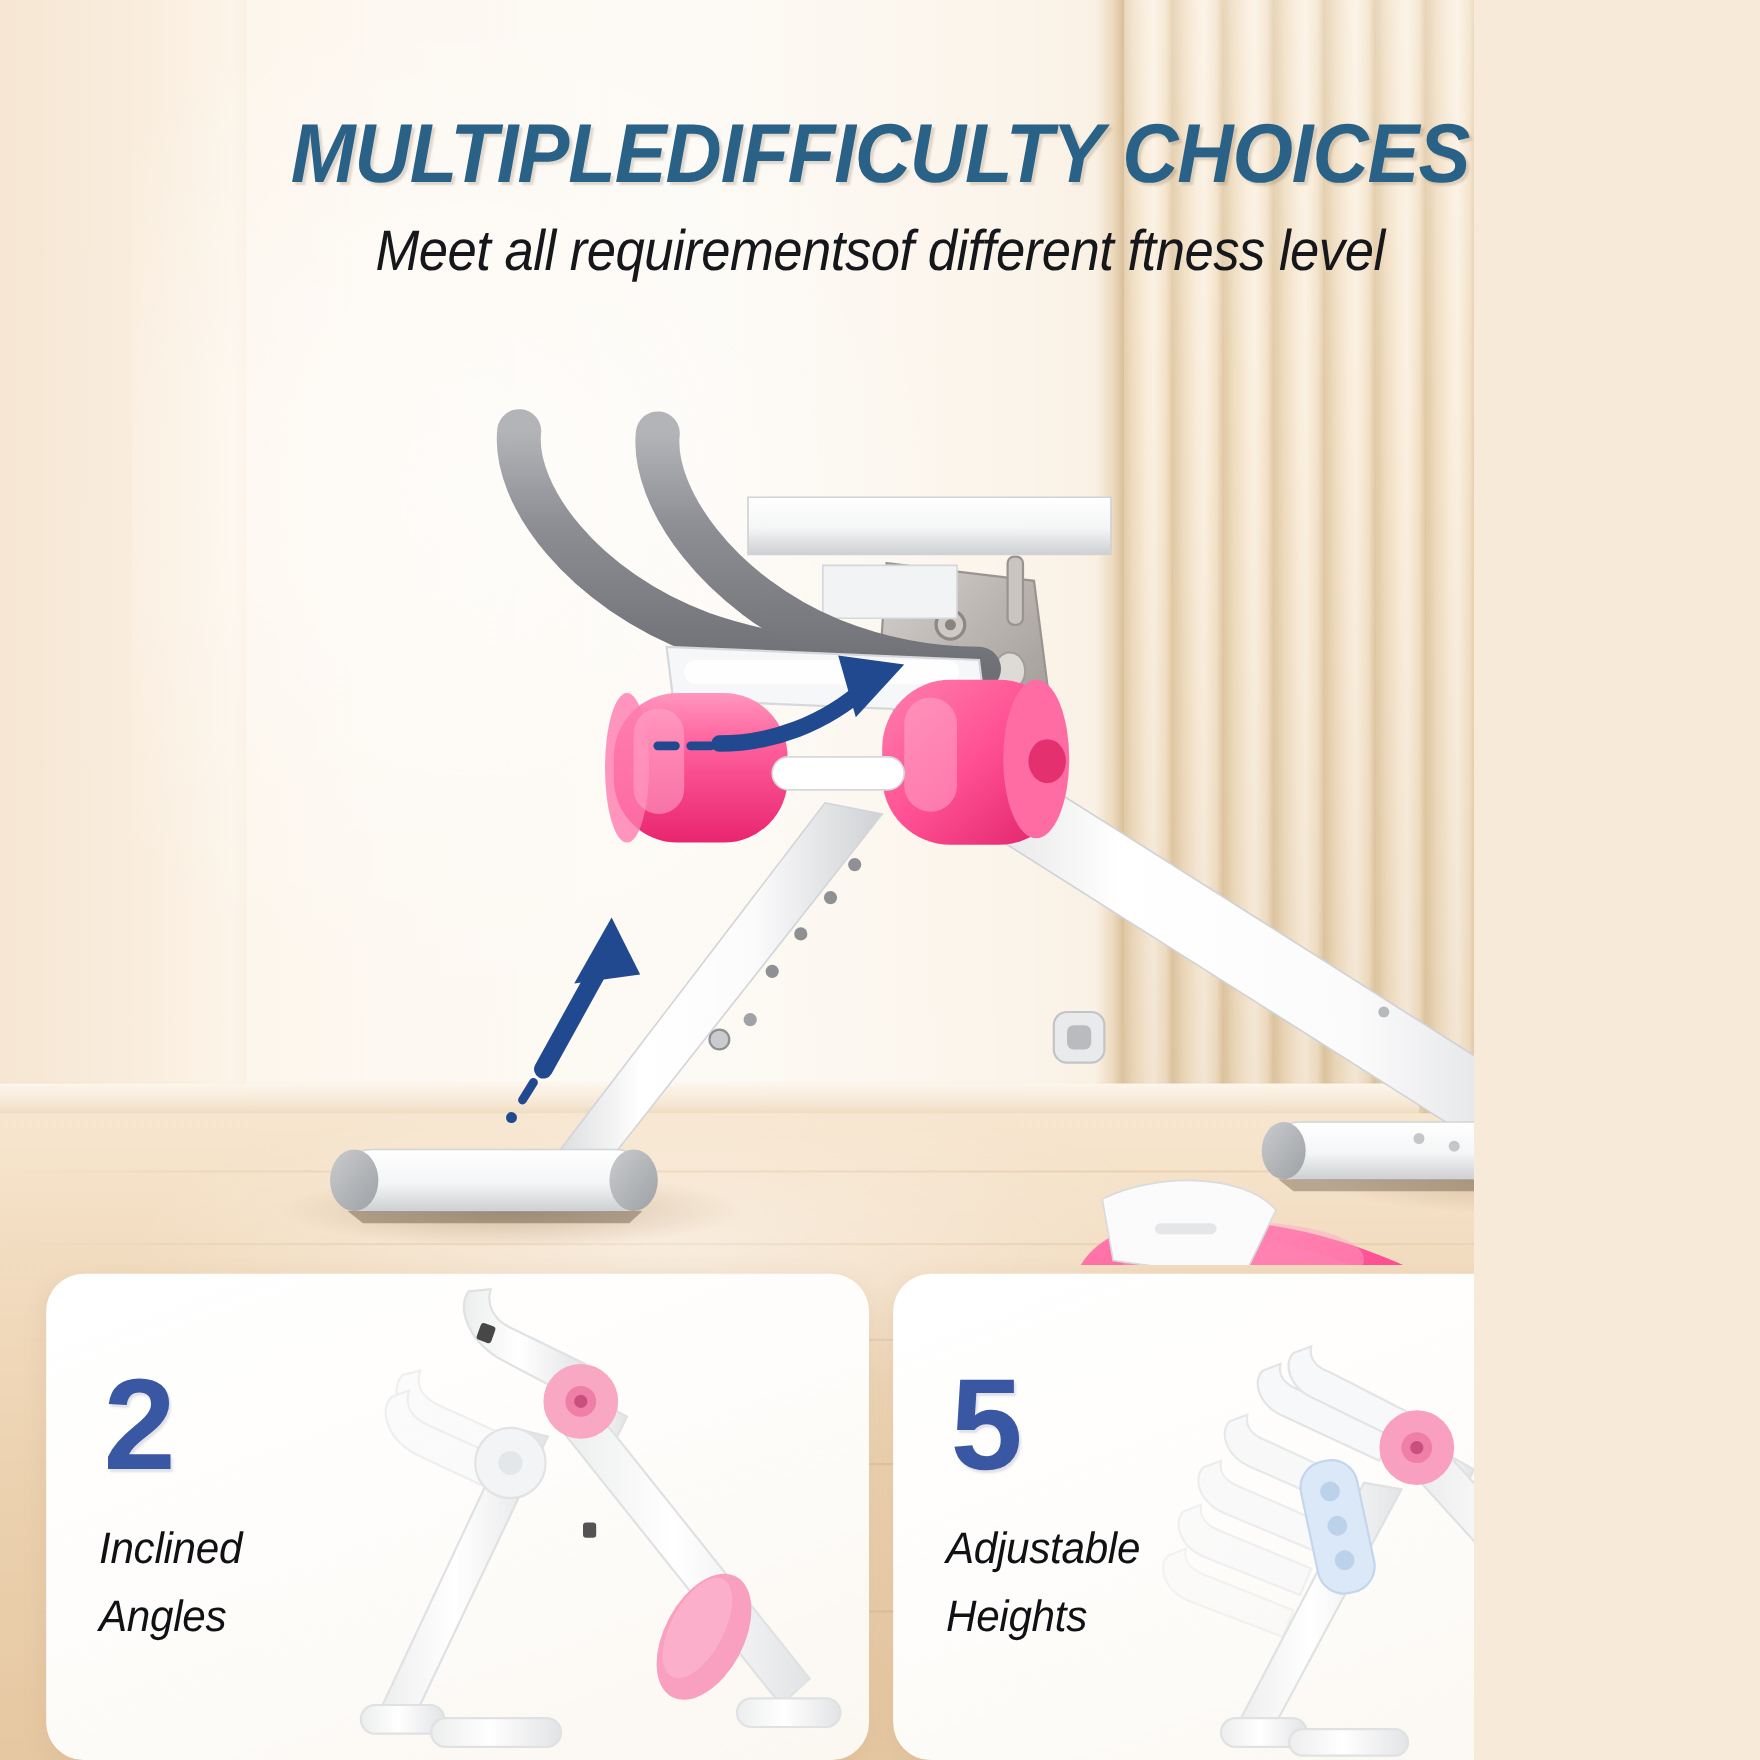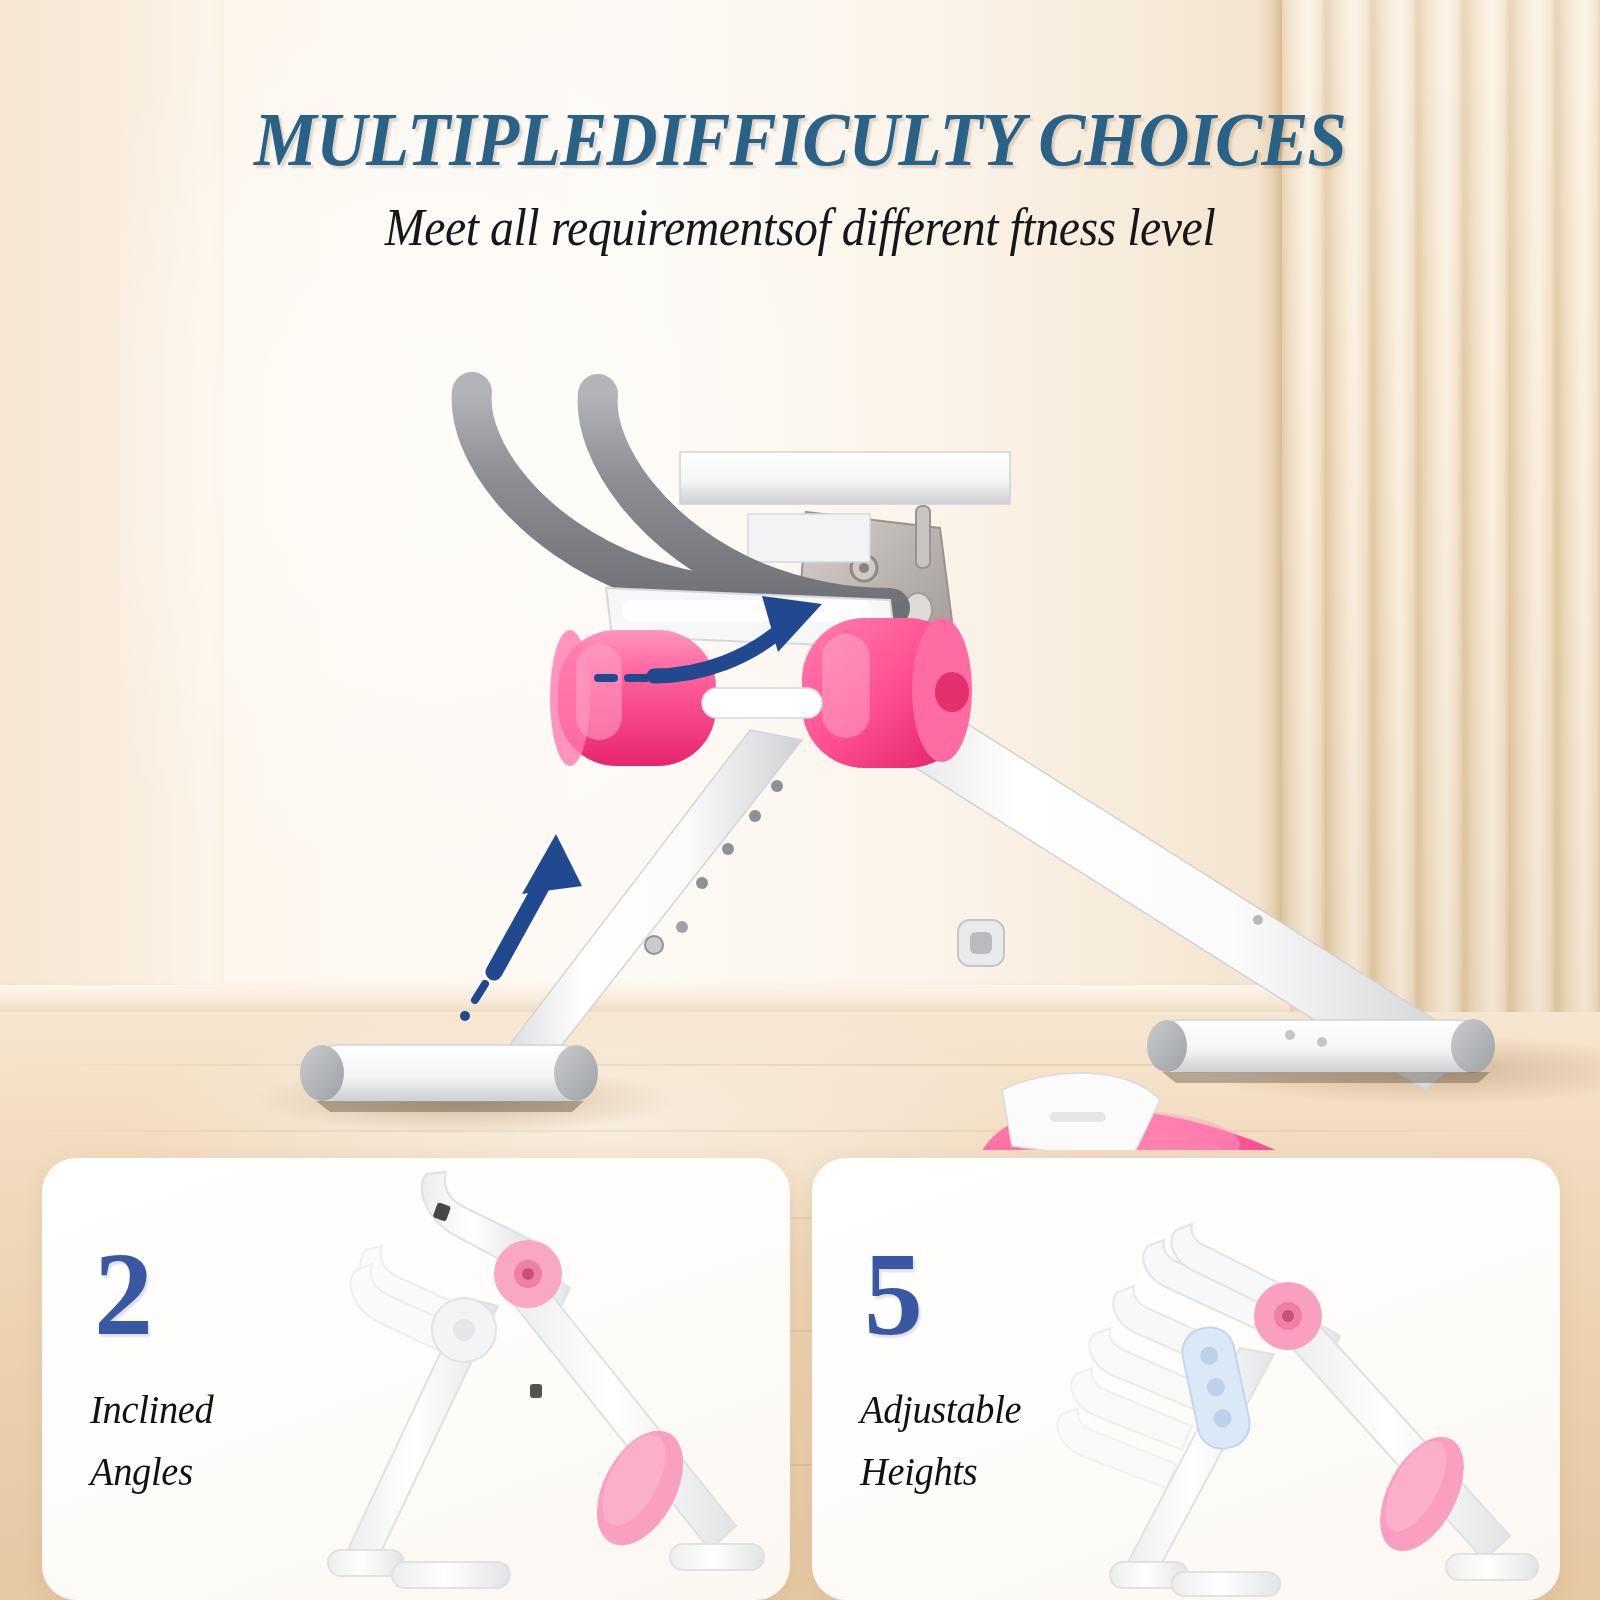--- a/index.html
+++ b/index.html
@@ -3,21 +3,21 @@
 <meta charset="utf-8">
 <style>
   * { margin:0; padding:0; box-sizing:border-box; }
   html,body { width:1600px; height:1600px; overflow:hidden; }
   body {
     font-family:"Liberation Sans", sans-serif;
     background:#f7ead9;
     position:relative;
   }
 
-  #stage { position:absolute; inset:0; width:1600px; height:1600px; overflow:hidden;font-family:Liberation Serif, serif; }
+  #stage { position:absolute; inset:0; width:1340px; height:1600px; overflow:hidden; }
 
   
   .bg-wall {
     position:absolute; left:0; top:0; width:1600px; height:1080px;
     background:
       linear-gradient(90deg,
         #f6e6d3 0%, #faeedf 9%, #fdf6ec 14%,
         #fdf8f1 22%, #fdfaf5 40%, #fbf4ea 58%,
         #f7ead8 72%, #f2e0c9 84%, #eed9bf 100%);
   }

